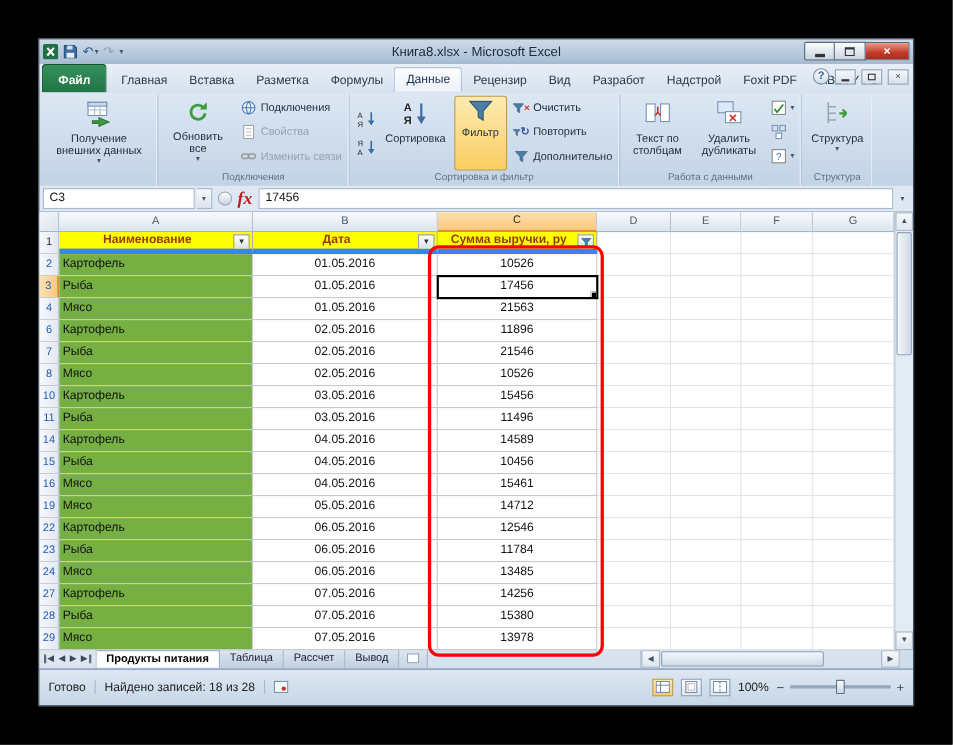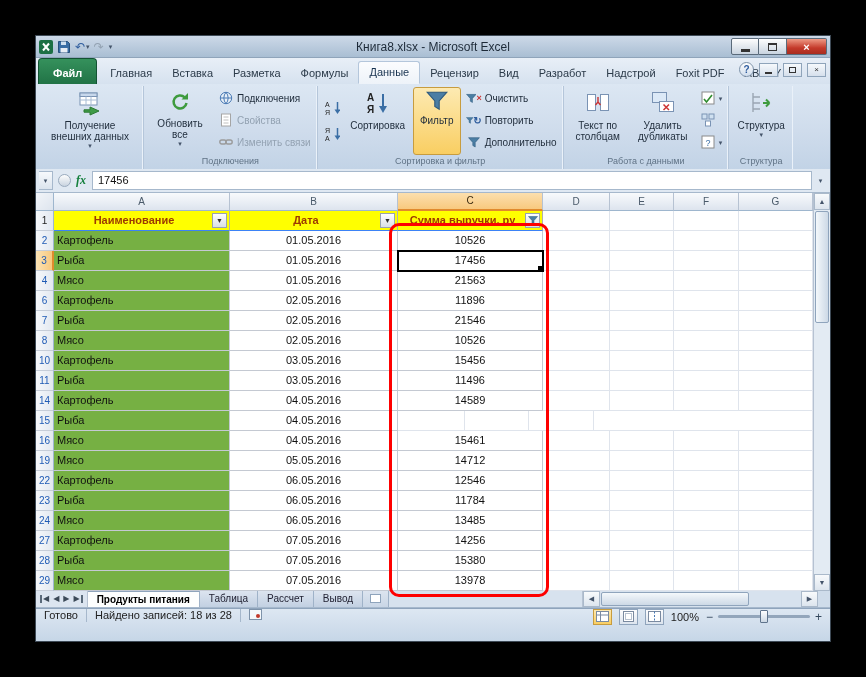--- a/index.html
+++ b/index.html
@@ -46,41 +46,41 @@
   .smallbtn.disabled{color:#93a2b2;}
   .smallbtn .sicon{display:flex;align-items:center;justify-content:center;width:16px;}
   .red-x{color:#c33;font-size:9px;font-weight:bold;}
   .blue-r{color:#2f5d9e;font-size:10px;font-weight:bold;}
 
   
   .formula-bar{height:24px;background:#dfe8f2;border-bottom:1px solid #a6b8cc;display:flex;align-items:center;padding:2px 3px;gap:2px;}
   .name-box{width:138px;height:19px;background:#fff;border:1px solid #a6b8cc;font-size:11px;padding:2px 5px;color:#111;}
   .nb-arrow{width:14px;height:19px;background:linear-gradient(#f6f9fc,#dbe4ee);border:1px solid #a6b8cc;border-left:none;font-size:7px;color:#44546a;display:flex;align-items:center;justify-content:center;}
   .fx-circle{width:13px;height:13px;border-radius:50%;background:linear-gradient(#fdfdfd,#c9d4e0);border:1px solid #9aabbe;margin:0 3px;}
-  .fx{font-family:"Liberation Serif",serif;font-style:italic;font-weight:bold;font-size:12px;color:#15803d;margin-right:4px;}
+  .fx{font-family:"Liberation Serif",serif;font-style:italic;font-weight:bold;font-size:16px;color:#b91c1c;margin-right:4px;}
   .formula-input{flex:1;height:19px;background:#fff;border:1px solid #a6b8cc;font-size:11px;padding:2px 5px;color:#111;}
   .fb-expand{width:13px;font-size:7px;color:#44546a;text-align:center;}
 
   
   .grid-wrap{height:398px;display:flex;background:#fff;position:relative;}
   .grid-cols{flex:1;position:relative;}
   .colhdr-row{display:flex;height:18px;}
   .corner{width:18px;background:linear-gradient(135deg,#f2f5f9,#dde4ee);border-right:1px solid #9eb6ce;border-bottom:1px solid #9eb6ce;}
   .colhdr{background:linear-gradient(#f8fafc,#e8edf4 60%,#dde4ee);border-right:1px solid #b6c2d2;border-bottom:1px solid #9eb6ce;font-size:10px;color:#4a5a6a;text-align:center;line-height:17px;}
   .colhdr.selhdr{background:linear-gradient(#fcdfae,#f8c97e);border-bottom:2px solid #e08a2d;line-height:15px;color:#3a2a10;}
   .w-a{width:176px;}.w-b{width:168px;}.w-c{width:145px;}.w-d{width:67px;}.w-e{width:64px;}.w-f{width:65px;}.w-g{flex:1;}
   .grow{display:flex;height:20px;}
   .rownum{width:18px;background:linear-gradient(90deg,#f6f8fb,#e2e8f0);border-right:1px solid #9eb6ce;border-bottom:1px solid #c6cdd8;font-size:10px;color:var(--row-number-blue,#1f5bb5);text-align:center;line-height:19px;}
   .rownum.black{color:#222;}
   .rownum.selrow{background:linear-gradient(90deg,#fce3b5,#f8c97e);border-right:2px solid #e08a2d;}
   .cell{border-right:1px solid #c4c9d2;border-bottom:1px solid #c4c9d2;font-size:11px;line-height:19px;padding:0 3px;overflow:hidden;white-space:nowrap;color:#111;position:relative;}
   .cell.green{background:var(--accent-green,#76b043);}
   .cell.center{text-align:center;}
   .cell.empty{border-right:1px solid #dfe4ec;border-bottom:1px solid #dfe4ec;}
-  .hcell{background:var(--header-yellow,#ffff00);color:var(--header-text-red,#9c3a00);font-weight:bold;display:flex;align-items:center;justify-content:center;border-right:1px solid #b0b0b0;border-bottom:1px solid #3b82f6;}
+  .hcell{background:var(--header-yellow,#ffff00);color:var(--header-text-red,#9c3a00);font-weight:bold;display:flex;align-items:center;justify-content:center;border-right:1px solid #b0b0b0;border-bottom:5px solid #3b82f6;}
   .htext{overflow:hidden;white-space:nowrap;}
   .fbtn{position:absolute;right:2px;top:2px;width:15px;height:15px;background:linear-gradient(#ffffff,#d9dfe7);border:1px solid #98a3b0;display:flex;align-items:center;justify-content:center;font-size:7px;color:#333;}
   .hcell{position:relative;padding-right:18px;}
   .active-cell{outline:2px solid #000;outline-offset:-1px;z-index:2;}
   .active-cell::after{content:"";position:absolute;right:-1px;bottom:-1px;width:4px;height:4px;background:#000;border:1px solid #fff;}
   .red-rect{position:absolute;left:353px;top:30px;width:160px;height:374px;border:3px solid var(--highlight-red,#fe0000);border-radius:10px;z-index:6;pointer-events:none;}
   .vscroll{width:17px;background:#e3ebf3;border-left:1px solid #b6c2d2;display:flex;flex-direction:column;align-items:stretch;}
   .sbtn{height:17px;background:linear-gradient(#f8fafc,#dde5ee);border:1px solid #aab9ca;font-size:7px;color:#44546a;display:flex;align-items:center;justify-content:center;}
   .vthumb{height:112px;margin:1px 1px;background:linear-gradient(90deg,#f4f8fb,#cdd9e6);border:1px solid #8fa4bc;border-radius:2px;}
   .vfill{flex:1;}
@@ -96,21 +96,21 @@
   .sheet-stub{width:26px;display:flex;align-items:center;justify-content:center;background:linear-gradient(#dce4ef,#c9d6e6);border-right:1px solid #9fb2c8;}
   .stub-ic{width:11px;height:9px;background:#fff;border:1px solid #8fa4bc;}
   .tab-gap{flex:1;background:#d7e2ee;}
   .hscroll{width:236px;display:flex;align-items:stretch;background:#d7e2ee;border-left:1px solid #b6c2d2;}
   .hbtn{width:17px;background:linear-gradient(#f8fafc,#dde5ee);border:1px solid #aab9ca;font-size:7px;color:#44546a;display:flex;align-items:center;justify-content:center;}
   .hthumb{width:148px;margin:1px;background:linear-gradient(#f4f8fb,#cdd9e6);border:1px solid #8fa4bc;border-radius:2px;}
   .hfill{flex:1;}
   .grip{width:12px;background:#cfdcea;}
 
   
-  .statusbar{height:36px;background:linear-gradient(#dde7f2,#c6d6e7);border-top:1px solid #8fa4bc;display:flex;align-items:flex-start;font-size:11px;color:#222;padding:0 8px;gap:8px;}
+  .statusbar{height:36px;background:linear-gradient(#dde7f2,#c6d6e7);border-top:1px solid #8fa4bc;display:flex;align-items:center;font-size:11px;color:#222;padding:0 8px;gap:8px;}
   .sep{width:1px;height:13px;background:#a6b8cc;}
   .macro-ic{width:13px;height:11px;border:1px solid #7e93aa;background:#f4f8fb;position:relative;}
   .macro-ic::after{content:"";position:absolute;right:1px;bottom:1px;width:4px;height:4px;border-radius:50%;background:#c0392b;}
   .sb-right{margin-left:auto;display:flex;align-items:center;gap:7px;}
   .viewbtn{width:19px;height:16px;background:linear-gradient(#fdfdfe,#dce4ee);border:1px solid #8fa4bc;display:flex;align-items:center;justify-content:center;}
   .viewbtn.on{background:linear-gradient(#fde8b0,#f9ce62);border-color:#c79c3f;}
   .zoomwrap{display:flex;align-items:center;gap:5px;}
   .zglyph{font-size:12px;color:#33475c;line-height:12px;}
   .ztrack{width:92px;height:3px;background:#93a6bb;position:relative;border-radius:2px;}
   .ztick{position:absolute;left:50%;top:-3px;width:1px;height:9px;background:#7e93aa;}
@@ -400,20 +400,21 @@
             <span class="lbl">Структура</span>
             <span class="caret">▾</span>
           </div>
         </div>
         <div class="g-label">Структура</div>
       </div>
 
     </div>
 
     <div class="formula-bar">
+      <div class="name-box">C3</div>
       <div class="nb-arrow">▾</div>
       <div class="fx-circle"></div>
       <div class="fx">fx</div>
       <div class="formula-input">17456</div>
       <div class="fb-expand">▾</div>
     </div>
 
     <div class="grid-wrap">
       <div class="grid-cols">
         <div class="colhdr-row">
@@ -544,20 +545,21 @@
               <div class="cell w-c center">14589</div>
               <div class="cell w-d empty"></div>
               <div class="cell w-e empty"></div>
               <div class="cell w-f empty"></div>
               <div class="cell w-g empty"></div>
             </div>
             <div class="grow">
               <div class="rownum">15</div>
               <div class="cell w-a green">Рыба</div>
               <div class="cell w-b center">04.05.2016</div>
+              <div class="cell w-c center">10456</div>
               <div class="cell w-d empty"></div>
               <div class="cell w-e empty"></div>
               <div class="cell w-f empty"></div>
               <div class="cell w-g empty"></div>
             </div>
             <div class="grow">
               <div class="rownum">16</div>
               <div class="cell w-a green">Мясо</div>
               <div class="cell w-b center">04.05.2016</div>
               <div class="cell w-c center">15461</div>

